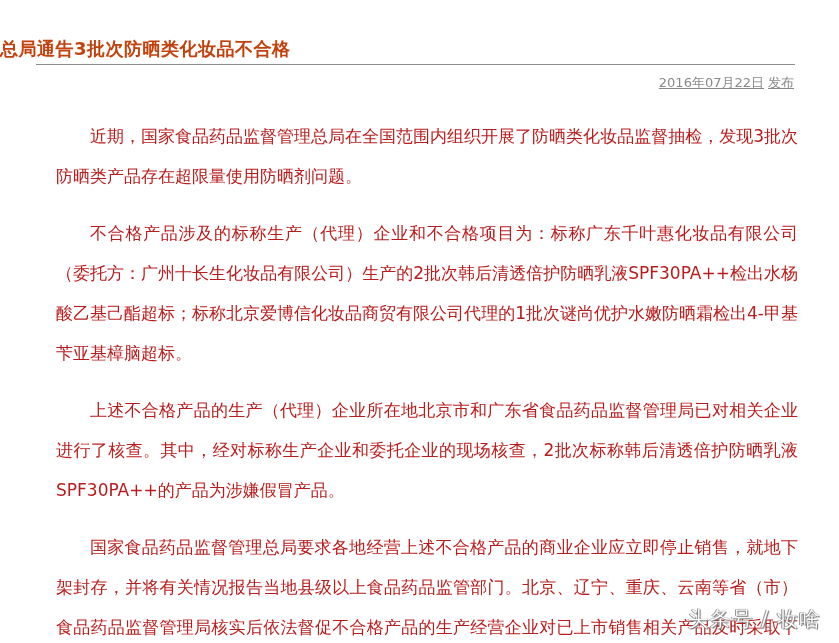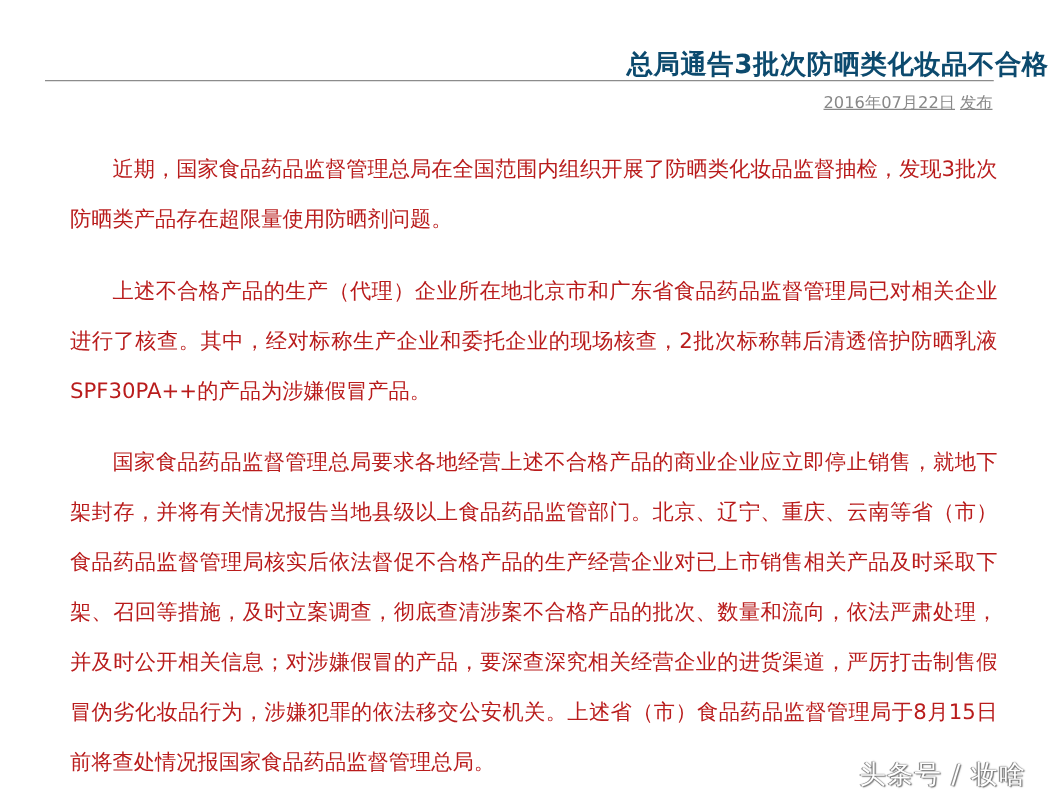--- a/index.html
+++ b/index.html
@@ -13,24 +13,24 @@
       position: relative;
       overflow: hidden;
       font-family: "DejaVu Sans", "Liberation Sans", sans-serif;
       color: #1a1a1a;
     }
     .article-title {
       position: absolute;
       top: 22px;
       left: 0;
       width: 839px;
-      text-align: right;
-      font-size: 21px;
+      text-align: left;
+      font-size: 18px;
       font-weight: bold;
-      color: #0c4a6e;
+      color: #c2410c;
       letter-spacing: 0.5px;
       line-height: 30px;
     }
     .title-rule {
       position: absolute;
       top: 64px;
       left: 36px;
       width: 759px;
       height: 0;
       border-top: 1px solid #8c8c8c;
@@ -77,17 +77,18 @@
 <h1 class="article-title">总局通告3批次防晒类化妆品不合格</h1>
 
 <div class="title-rule"></div>
 
 <div class="publish-info">
   <span>2016年07月22日</span><span class="pub-label">发布</span>
 </div>
 
 <div class="article-body">
   <p>近期，国家食品药品监督管理总局在全国范围内组织开展了防晒类化妆品监督抽检，发现3批次防晒类产品存在超限量使用防晒剂问题。</p>
+  <p>不合格产品涉及的标称生产（代理）企业和不合格项目为：标称广东千叶惠化妆品有限公司（委托方：广州十长生化妆品有限公司）生产的2批次韩后清透倍护防晒乳液SPF30PA++检出水杨酸乙基己酯超标；标称北京爱博信化妆品商贸有限公司代理的1批次谜尚优护水嫩防晒霜检出4-甲基苄亚基樟脑超标。</p>
   <p>上述不合格产品的生产（代理）企业所在地北京市和广东省食品药品监督管理局已对相关企业进行了核查。其中，经对标称生产企业和委托企业的现场核查，2批次标称韩后清透倍护防晒乳液SPF30PA++的产品为涉嫌假冒产品。</p>
   <p>国家食品药品监督管理总局要求各地经营上述不合格产品的商业企业应立即停止销售，就地下架封存，并将有关情况报告当地县级以上食品药品监管部门。北京、辽宁、重庆、云南等省（市）食品药品监督管理局核实后依法督促不合格产品的生产经营企业对已上市销售相关产品及时采取下架、召回等措施，及时立案调查，彻底查清涉案不合格产品的批次、数量和流向，依法严肃处理，并及时公开相关信息；对涉嫌假冒的产品，要深查深究相关经营企业的进货渠道，严厉打击制售假冒伪劣化妆品行为，涉嫌犯罪的依法移交公安机关。上述省（市）食品药品监督管理局于8月15日前将查处情况报国家食品药品监督管理总局。</p>
 </div>
 
 <div class="watermark">头条号 / 妆啥</div>
 
 </body></html>

